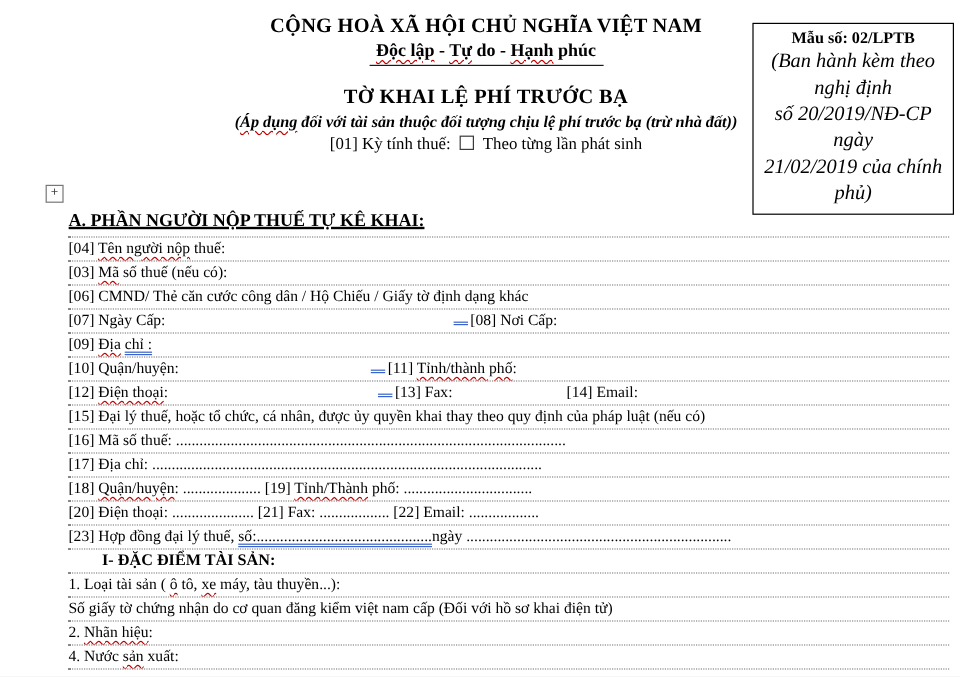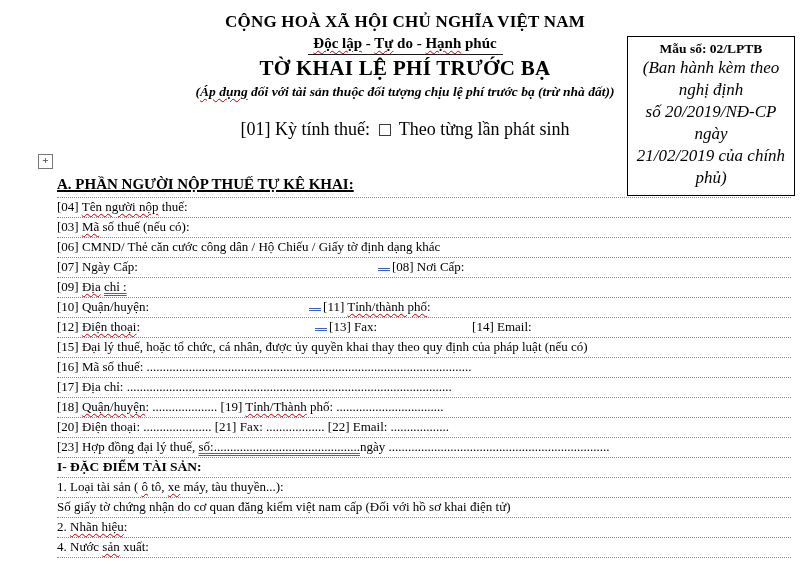--- a/index.html
+++ b/index.html
@@ -4,29 +4,29 @@
 <style>
   html,body{margin:0;padding:0;background:#e8e8e8;}
   .page{position:relative;width:800px;height:564px;background:#fff;overflow:hidden;
         font-family:"Liberation Serif","DejaVu Serif",serif;color:#000;}
 
   
   .header{position:absolute;left:10px;top:12px;width:790px;text-align:center;}
   .national{font-size:17px;font-weight:bold;letter-spacing:.2px;}
   .motto{font-size:15px;font-weight:bold;margin-top:3px;}
   .motto-rule{width:195px;border:0;border-top:1.6px solid #1a1a1a;margin:2px auto 0 auto;}
-  .doc-title{font-size:21px;font-weight:bold;margin-top:1px;letter-spacing:.3px;}
+  .doc-title{font-size:17px;font-weight:bold;margin-top:16px;letter-spacing:.3px;}
   .doc-subtitle{font-size:13.5px;font-weight:bold;font-style:italic;margin-top:3px;}
-  .hline{font-size:18px;margin-top:19px;}
+  .hline{font-size:14px;margin-top:3px;}
   .cb{display:inline-block;width:10px;height:10px;border:1.2px solid #3a3a3a;margin:0 4px;
       vertical-align:-1px;background:#fff;}
   .gap70{display:inline-block;width:70px;}
 
   
-  .form-box{position:absolute;left:627px;top:36px;width:158px;border:1.6px solid #000;
+  .form-box{position:absolute;left:627px;top:19px;width:158px;border:1.6px solid #000;
             padding:4px 4px 5px 4px;text-align:center;background:#fff;}
   .form-box-title{font-size:13.5px;font-weight:bold;}
   .form-box-sub{font-size:17px;font-style:italic;line-height:1.3;}
 
   
   .move-handle{position:absolute;left:38px;top:154px;width:13px;height:13px;border:1px solid #777;
                font-size:11px;line-height:11px;text-align:center;color:#444;background:#fdfdfd;
                font-weight:bold;cursor:move;}
 
   
@@ -35,21 +35,21 @@
                font-size:15px;font-weight:bold;white-space:nowrap;overflow:hidden;}
   .sec-heading span{text-decoration:underline;text-decoration-thickness:1.5px;}
   .trow{height:19px;line-height:18px;border-bottom:1px dotted #888;font-size:13px;
         white-space:nowrap;overflow:hidden;}
   .trow span{vertical-align:baseline;}
 
   .m-red{text-decoration:underline;text-decoration-style:wavy;text-decoration-color:#c00000;
          text-decoration-thickness:1px;text-underline-offset:2px;text-align:center;}
   .m-blue{text-decoration:underline;text-decoration-style:double;text-decoration-color:#3a63c9;
           text-decoration-thickness:1px;text-underline-offset:2px;}
-  .m-bold{font-weight:bold;font-size:13.5px;}
+  .m-bold{font-weight:bold;font-size:13.5px;margin-left:28px;}
   .gap{display:inline-block;height:1px;}
   .bluemark{display:inline-block;width:12px;height:4px;border-bottom:3px double #3a63c9;
             margin-right:2px;}
 </style>
 </head>
 <body>
 
 <div class="page">
 
   <div class="form-box">

